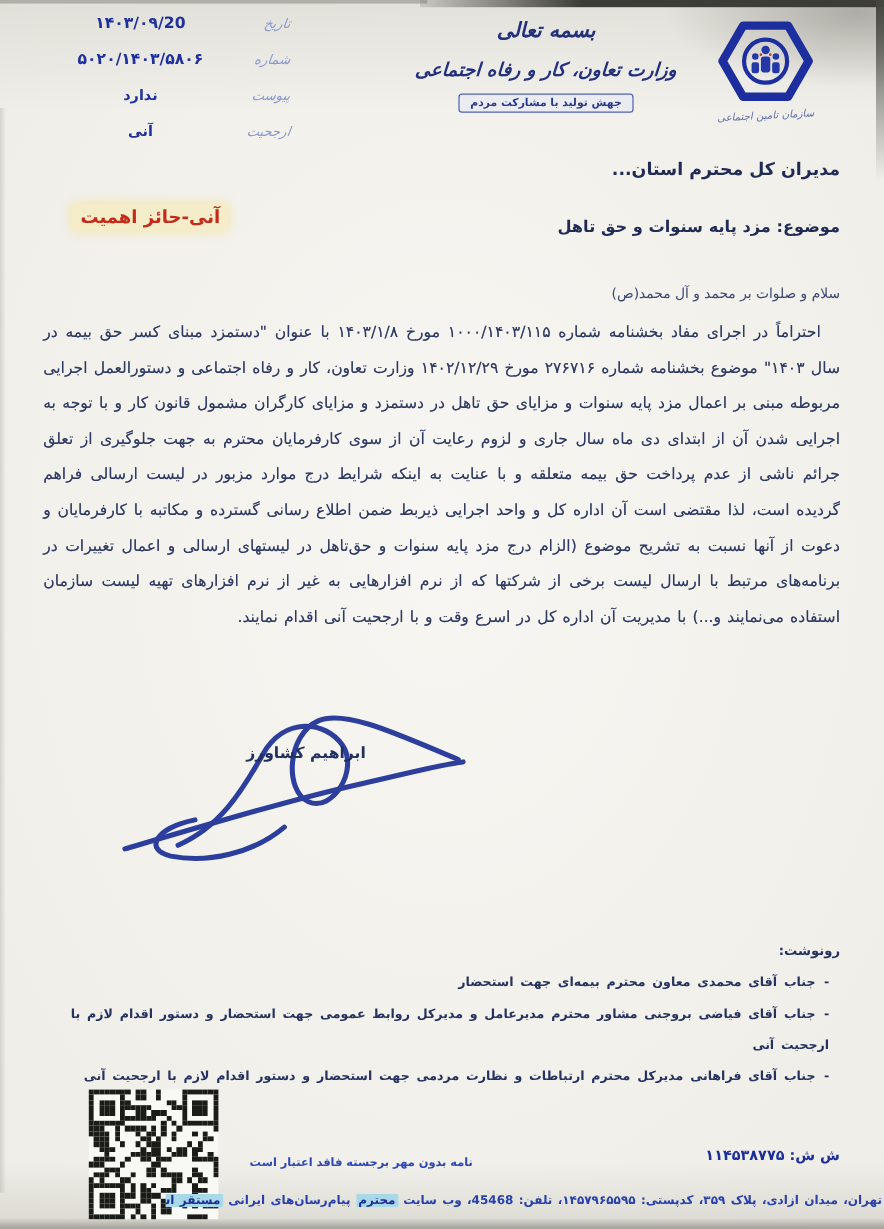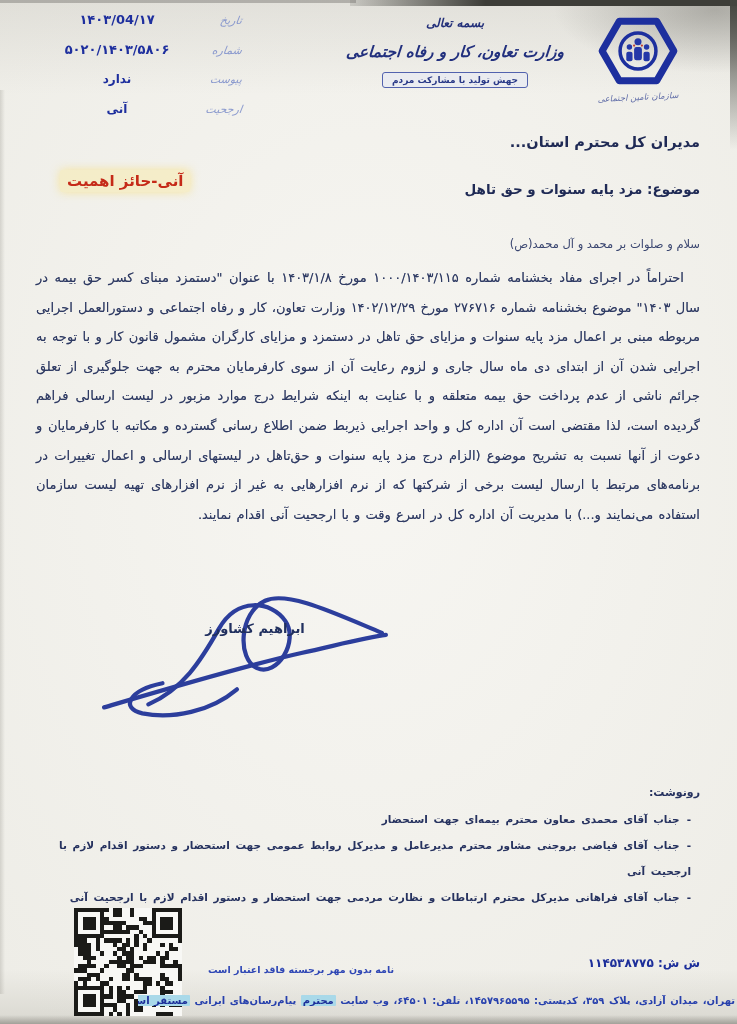--- a/index.html
+++ b/index.html
@@ -26,21 +26,21 @@
   
   .meta{position:absolute; top:12px; left:46px; width:196px;}
   .meta-row{display:flex; align-items:baseline; height:30px;}
   .meta-label{width:54px; flex:0 0 54px; color:#8b9ace; font-size:11px; font-style:italic;
     transform:skewX(-8deg); text-align:right;}
   .meta-value{flex:1; font-weight:bold; color:#1e2f9e; font-size:13px; text-align:center;
     letter-spacing:.3px;}
   .meta-value.small{font-size:12px;}
 
   .center-head{position:absolute; top:16px; left:285px; width:340px; text-align:center; color:#23307a;}
-  .besmele{font-size:12px; font-weight:bold; font-style:italic;}
+  .besmele{font-size:17px; font-weight:bold; font-style:italic;}
   .ministry{margin-top:13px; font-size:15.5px; font-weight:bold; font-style:italic; transform:skewX(-4deg);
     color:#22307e; letter-spacing:-.2px;}
   .slogan-box{display:inline-block; margin-top:11px; padding:2px 9px; border:1px solid #53b;
     border-color:#5262ae; border-radius:3px; font-size:9px; font-weight:bold; color:#2a3a88;
     background:rgba(230,234,245,.55);}
 
   .logo{position:absolute; top:12px; left:592px; width:92px; text-align:center;}
   .logo svg{width:84px; height:78px; display:block; margin:0 auto;}
   .logo-caption{font-size:8.5px; font-style:italic; color:#46559b; transform:rotate(-3deg);
     margin-top:2px; opacity:.85;}
@@ -92,21 +92,21 @@
 
   <div class="edge-top"></div>
   <div class="edge-top-left"></div>
   <div class="edge-right"></div>
   <div class="edge-bottom"></div>
   <div class="edge-left"></div>
 
   <div class="meta">
     <div class="meta-row">
       <span class="meta-label">تاریخ</span>
-      <span class="meta-value">۱۴۰۳/04/۱۷</span>
+      <span class="meta-value">۱۴۰۳/۰۹/20</span>
     </div>
     <div class="meta-row">
       <span class="meta-label">شماره</span>
       <span class="meta-value">۵۰۲۰/۱۴۰۳/۵۸۰۶</span>
     </div>
     <div class="meta-row">
       <span class="meta-label">پیوست</span>
       <span class="meta-value small">ندارد</span>
     </div>
     <div class="meta-row">
@@ -782,15 +782,15 @@
       <div class="qm"></div>
       <div class="qm on"></div>
       <div class="qm on"></div>
       <div class="qm on"></div>
       <div class="qm on"></div>
       <div class="qm"></div>
       <div class="qm"></div>
     </div>
   <div class="seal-note">نامه بدون مهر برجسته فاقد اعتبار است</div>
   <div class="tracking">ش ش: ۱۱۴۵۳۸۷۷۵</div>
-  <div class="address"><span>تهران، میدان آزادی، پلاک ۳۵۹، کدپستی: ۱۴۵۷۹۶۵۵۹۵، تلفن: ۶۴۵۰۱، وب سایت </span><span class="hl">محترم</span><span> پیام‌رسان‌های ایرانی </span><span class="hl">مستقر است</span></div>
+  <div class="address"><span>تهران، میدان آزادی، پلاک ۳۵۹، کدپستی: ۱۴۵۷۹۶۵۵۹۵، تلفن: 45468، وب سایت </span><span class="hl">محترم</span><span> پیام‌رسان‌های ایرانی </span><span class="hl">مستقر است</span></div>
 
 </div>
 
 </body></html>

